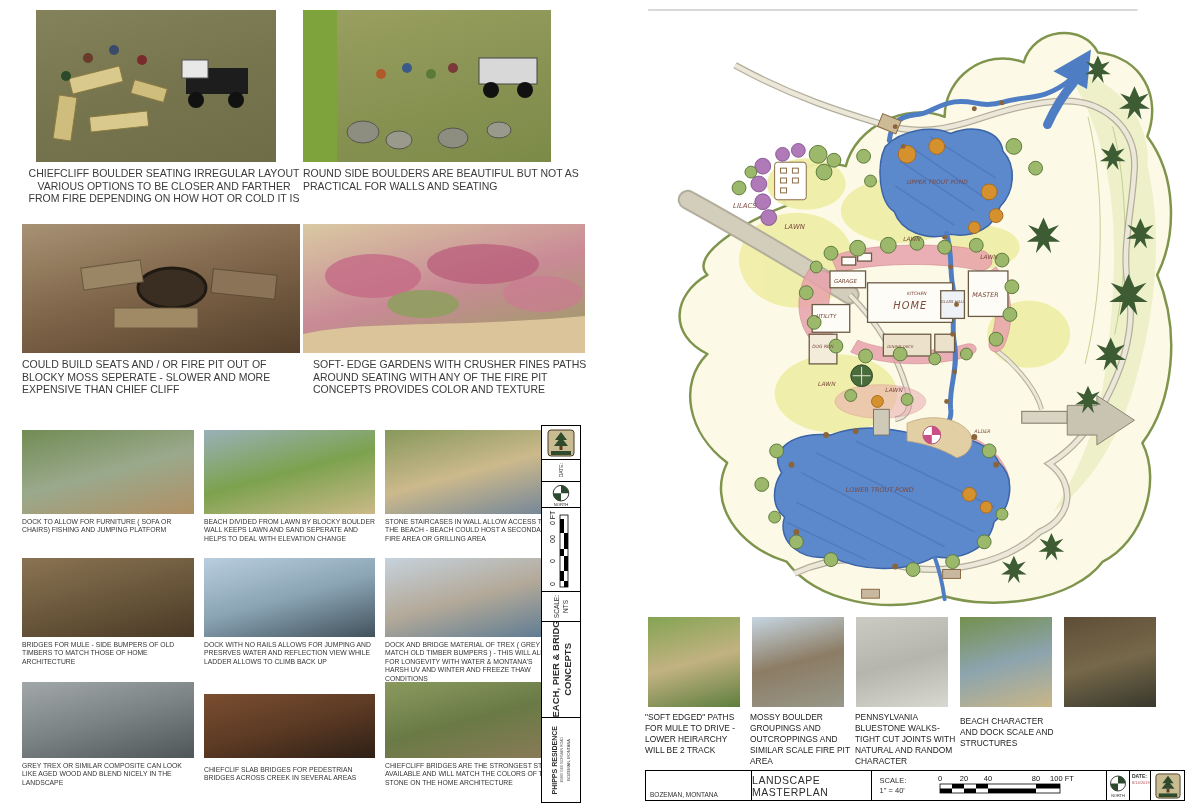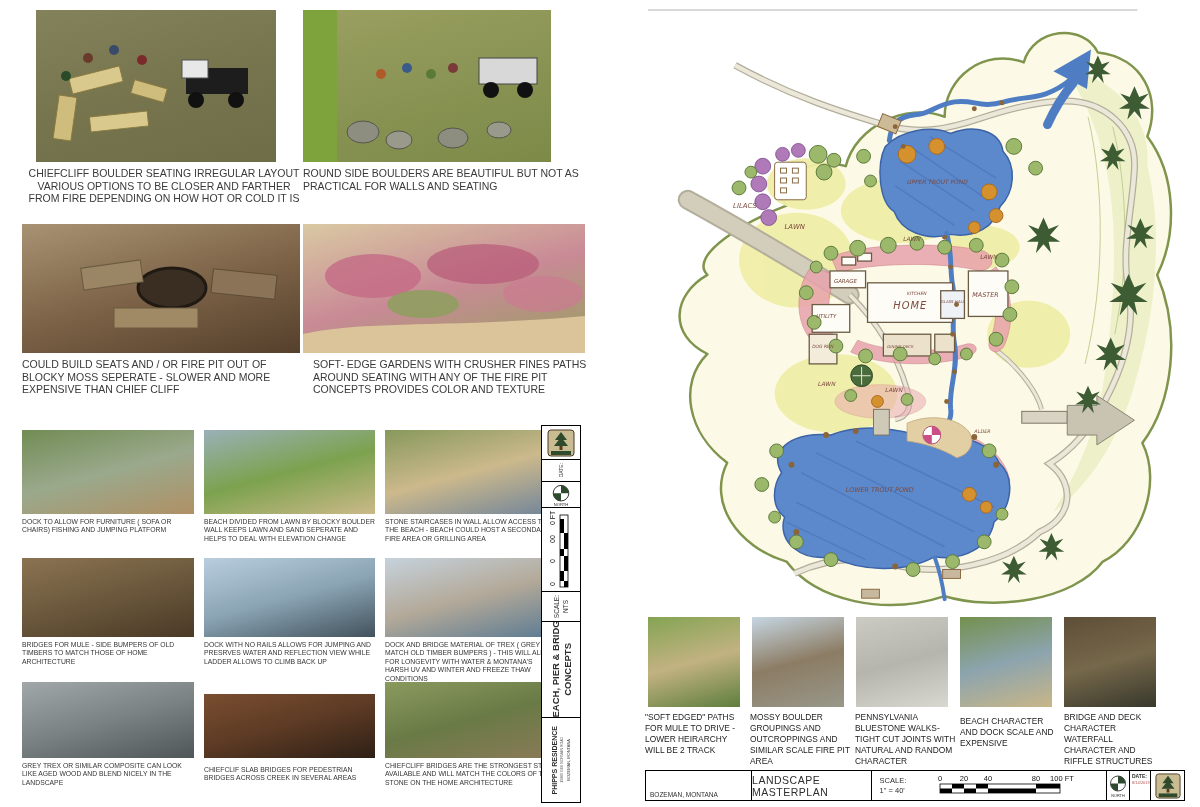--- a/index.html
+++ b/index.html
@@ -409,22 +409,21 @@
 
   <div class="photo" style="left: 48px; top: 617px; width: 92px; height: 90px; background: linear-gradient(165deg, rgb(132, 164, 82), rgb(194, 178, 130), rgb(94, 126, 62));"></div>
   <div class="photo" style="left: 152px; top: 617px; width: 92px; height: 90px; background: linear-gradient(165deg, rgb(198, 214, 226), rgb(140, 124, 100), rgb(152, 152, 138));"></div>
   <div class="photo" style="left: 256px; top: 617px; width: 92px; height: 90px; background: linear-gradient(165deg, rgb(203, 203, 195), rgb(181, 181, 173), rgb(216, 216, 208));"></div>
   <div class="photo" style="left: 360px; top: 617px; width: 92px; height: 90px; background: linear-gradient(165deg, rgb(116, 144, 78), rgb(140, 164, 174), rgb(200, 182, 136));"></div>
   <div class="photo" style="left: 464px; top: 617px; width: 92px; height: 90px; background: linear-gradient(165deg, rgb(94, 78, 56), rgb(118, 104, 74), rgb(56, 56, 44));"></div>
 
   <div class="capst" style="left:45px;top:712px;width:100px;">"SOFT EDGED" PATHS FOR MULE TO DRIVE - LOWER HEIRARCHY WILL BE 2 TRACK</div>
   <div class="capst" style="left:150px;top:712px;width:102px;">MOSSY BOULDER GROUPINGS AND OUTCROPPINGS AND SIMILAR SCALE FIRE PIT AREA</div>
   <div class="capst" style="left:255px;top:712px;width:102px;">PENNSYLVANIA BLUESTONE WALKS- TIGHT CUT JOINTS WITH NATURAL  AND RANDOM CHARACTER</div>
-  <div class="capst" style="left:360px;top:716px;width:100px;">BEACH CHARACTER AND DOCK SCALE AND EXPENSIVE</div>
-  <div class="capst" style="left:464px;top:712px;width:100px;">BRIDGE AND DECK CHARACTER WATERFALL CHARACTER AND RIFFLE STRUCTURES</div>
+  <div class="capst" style="left:360px;top:716px;width:100px;">BEACH CHARACTER AND DOCK SCALE AND STRUCTURES</div>
 </div>
 
 <div class="bbar">
   <div class="bcell" style="width:110px;">
     <span class="abs" style="left:4px;bottom:2px;font-size:6.5px;">BOZEMAN, MONTANA</span>
   </div>
   <div class="bcell" style="width:124px;display:flex;align-items:center;justify-content:flex-end;">
     <span style="font-size:10.5px;letter-spacing:0.5px;">LANDSCAPE  MASTERPLAN</span>
   </div>
   <div class="bcell" style="width:244px;display:flex;align-items:center;">

